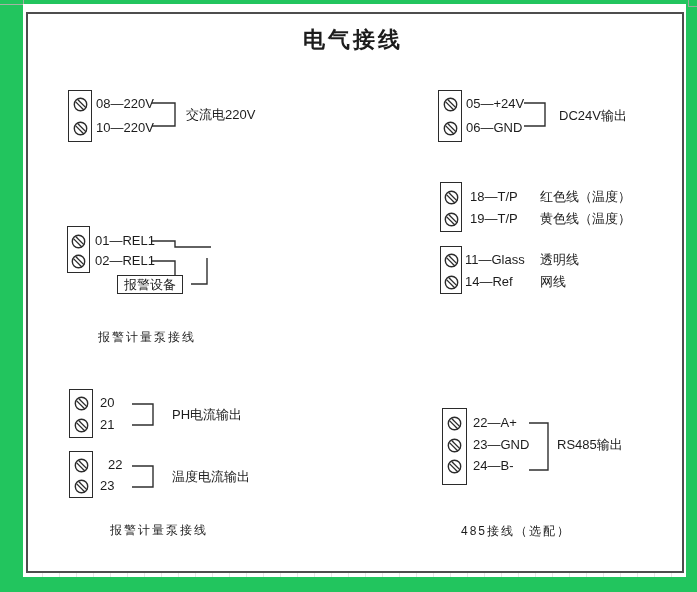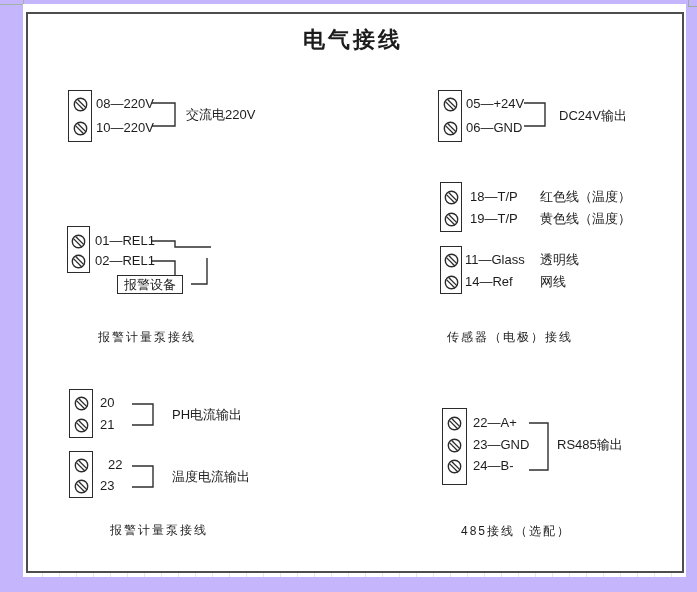--- a/index.html
+++ b/index.html
@@ -1,16 +1,16 @@
 <!DOCTYPE html>
 <html><head>
 <meta charset="utf-8">
 <style>
   html,body{margin:0;padding:0;}
-  .canvas{position:relative;width:697px;height:592px;background:#c4b5fd;
+  .canvas{position:relative;width:697px;height:592px;background:#22c55e;
           font-family:"Liberation Sans",sans-serif;color:#1c1c1c;overflow:hidden;}
   .page{position:absolute;left:23px;top:4px;width:663px;height:573px;background:#ffffff;}
   .frame{position:absolute;left:26px;top:12px;width:654px;height:557px;
          border:2px solid #4d4d4d;background:#ffffff;}
   .title{position:absolute;left:26px;top:25px;width:654px;text-align:center;
          font-size:22px;font-weight:bold;letter-spacing:3px;}
   .tb{position:absolute;border:1.5px solid #2b2b2b;background:#ffffff;box-sizing:border-box;}
   .screw{position:absolute;width:15px;height:15px;}
   .lbl{position:absolute;font-size:13px;line-height:16px;white-space:nowrap;}
   .cap{position:absolute;font-size:12px;letter-spacing:2px;white-space:nowrap;}
@@ -128,21 +128,20 @@
   <svg class="screw" style="left:443.5px;top:252.5px">
       <use href="#screw"></use>
     </svg>
   <svg class="screw" style="left:443.5px;top:274.5px">
       <use href="#screw"></use>
     </svg>
   <div class="lbl" style="left:465px;top:252px">11—Glass</div>
   <div class="lbl" style="left:540px;top:252px">透明线</div>
   <div class="lbl" style="left:465px;top:274px">14—Ref</div>
   <div class="lbl" style="left:540px;top:274px">网线</div>
-  <div class="cap" style="left:447px;top:329px">传感器（电极）接线</div>
 
   
   <div class="tb" style="left:69px;top:389px;width:24px;height:49px"></div>
   <svg class="screw" style="left:73.5px;top:395.5px">
       <use href="#screw"></use>
     </svg>
   <svg class="screw" style="left:73.5px;top:417.5px">
       <use href="#screw"></use>
     </svg>
   <div class="lbl" style="left:100px;top:395px">20</div>

